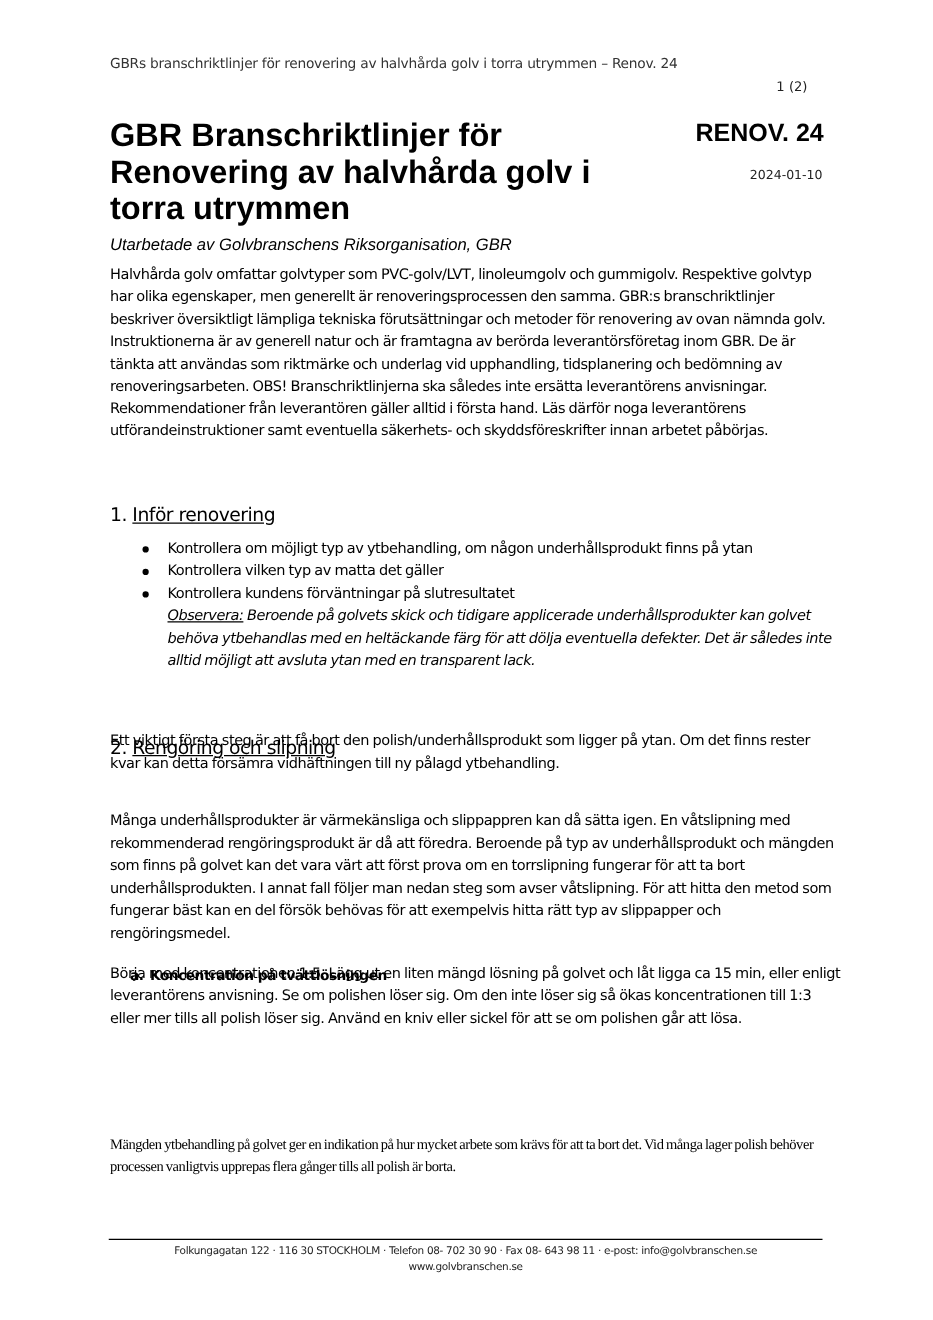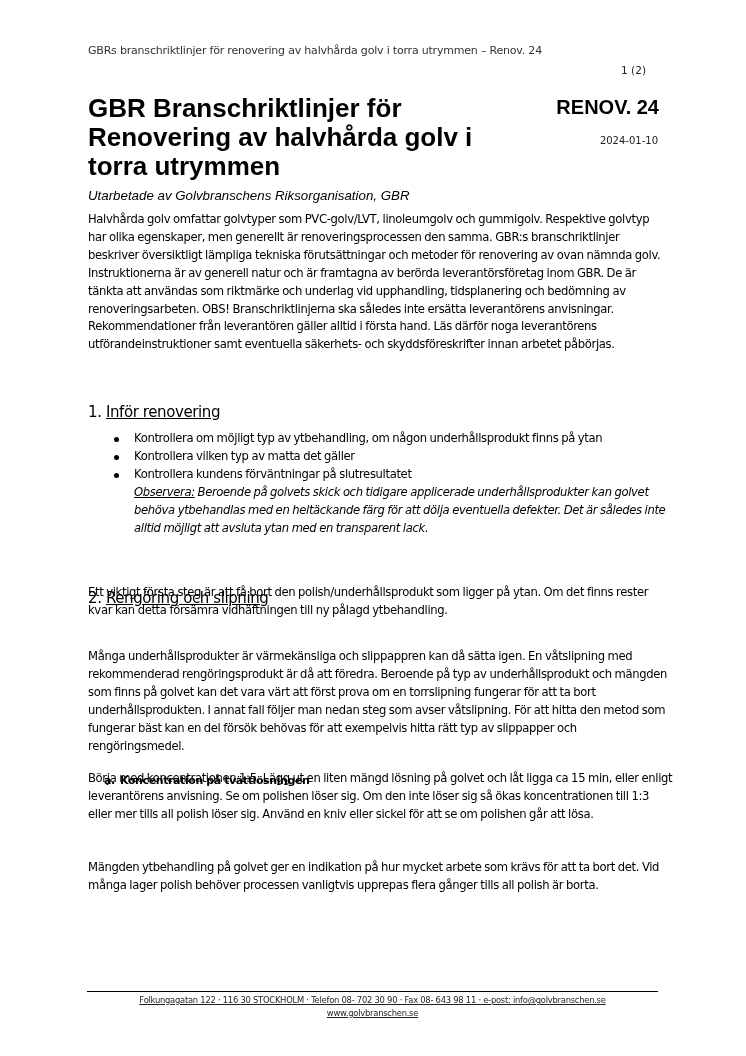--- a/index.html
+++ b/index.html
@@ -53,25 +53,25 @@
     .note { font-style: italic; }
     .note .lead { text-decoration: underline; }
     .s2-p1 { position: absolute; left: 88px; top: 584px; width: 580px; }
     .s2-p2 { position: absolute; left: 88px; top: 648px; width: 580px; }
     .sub-h {
       position: absolute; left: 88px; top: 758px; margin: 16px;
       font-family: "DejaVu Sans", sans-serif; font-weight: bold; font-size: 11px; letter-spacing: -0.4px;
     }
     .sub-h .letter { display: inline-block; width: 16px; }
     .a-p1 { position: absolute; left: 88px; top: 770px; width: 585px; }
-    .a-p2 { position: absolute; left: 88px; top: 859px; width: 580px; }
+    .a-p2 { position: absolute; left: 88px; top: 907px; width: 580px; font-family: Liberation Serif, serif; }
     .footer-rule { position: absolute; left: 87px; top: 991px; width: 571px; height: 1px; background: #000; }
     .footer {
       position: absolute; left: 87px; top: 994px; width: 571px; text-align: center;
-      font-family: "DejaVu Sans", sans-serif; font-size: 8.4px; line-height: 13px; color: #222; letter-spacing: -0.25px; text-decoration: underline;
+      font-family: "DejaVu Sans", sans-serif; font-size: 8.4px; line-height: 13px; color: #222; letter-spacing: -0.25px;
     }
   </style>
 </head>
 <body>
 
 <div class="page">
 
   <div class="running-header">GBRs branschriktlinjer för renovering av halvhårda golv i torra utrymmen – Renov. 24</div>
   <div class="page-num">1 (2)</div>
 

